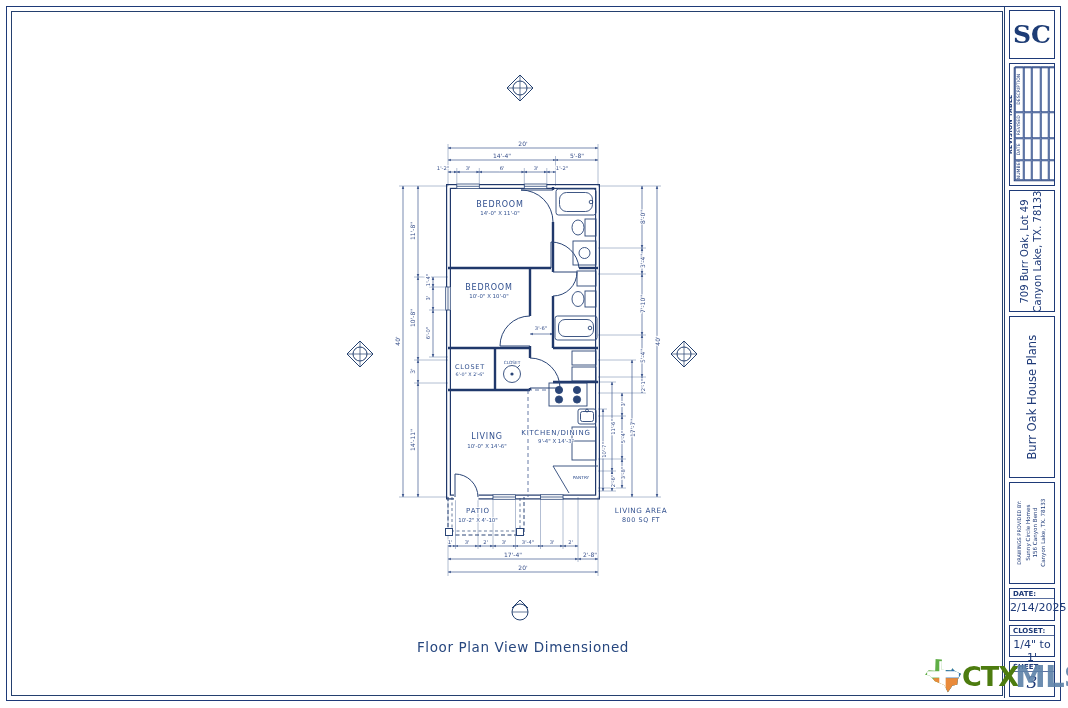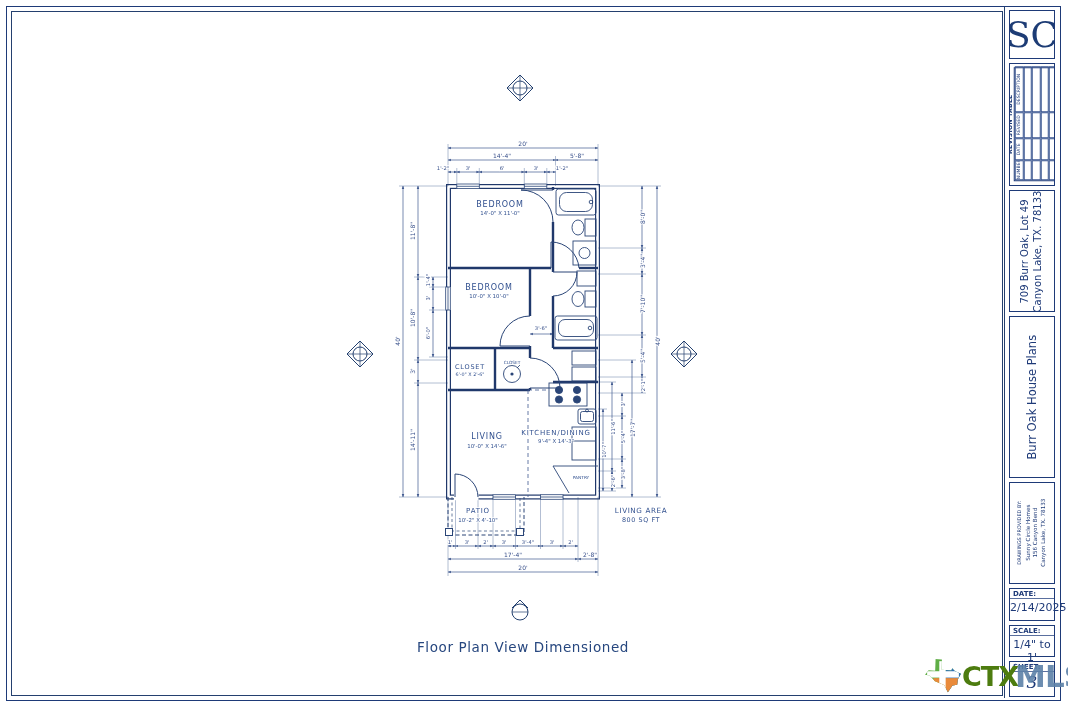--- a/index.html
+++ b/index.html
@@ -8,21 +8,21 @@
   .abs{position:absolute;}
   
   #sheet-border{left:6px;top:6px;width:1053px;height:693px;border:1.6px solid #1e3a78;}
   #draw-border{left:11px;top:11px;width:990px;height:683px;border:1.1px solid #24406f;}
   #title-strip{left:1004px;top:7px;width:53px;height:691px;border-left:1.1px solid #24406f;}
   
   .tbox{position:absolute;left:1009px;width:46px;border:1.3px solid #1e3a78;background:#fff;
         box-sizing:border-box;display:flex;align-items:center;justify-content:center;overflow:hidden;}
   .vrot{transform:rotate(-90deg);white-space:nowrap;text-align:center;line-height:1.25;}
   #sc-box{top:10px;height:49px;}
-  #sc-box .sc{font-family:"DejaVu Serif","Liberation Serif",serif;font-weight:normal;font-size:36px;
+  #sc-box .sc{font-family:"DejaVu Serif","Liberation Serif",serif;font-weight:bold;font-size:25px;
         color:#1d3c75;letter-spacing:0px;}
   #rev-box{top:63px;height:123px;}
   .rev-rot{transform:rotate(-90deg);width:114px;}
   .rev-title{font-size:6px;font-weight:bold;text-align:center;letter-spacing:.3px;margin-bottom:1px;}
   .rev-grid{display:grid;grid-template-columns:20px 22px 26px 46px;border:0.7px solid #1e3a78;}
   .rev-grid div{border:0.5px solid #3a5590;font-size:4.6px;text-align:center;height:6.5px;overflow:hidden;line-height:6.5px;}
   #addr-box{top:190px;height:122px;}
   #addr-box .vrot{font-size:10px;}
   #proj-box{top:316px;height:162px;}
   #proj-box .vrot{font-size:11.5px;}
@@ -410,21 +410,21 @@
       <div>156 Canyon Bend</div>
       <div>Canyon Lake, TX. 78133</div>
     </div>
   </div>
 
   <div class="sbx" id="date-box">
     <div class="lab">DATE:</div>
     <div class="val">2/14/2025</div>
   </div>
   <div class="sbx" id="scale-box">
-    <div class="lab">SCALE:</div>
+    <div class="lab">CLOSET:</div>
     <div class="val">1/4" to 1'</div>
   </div>
   <div class="sbx" id="sheet-box">
     <div class="lab">SHEET:</div>
     <div class="val">3</div>
   </div>
 
   <div class="abs" id="ctx-logo">
     <svg width="36" height="34" viewBox="0 0 34 32">
       <defs>

